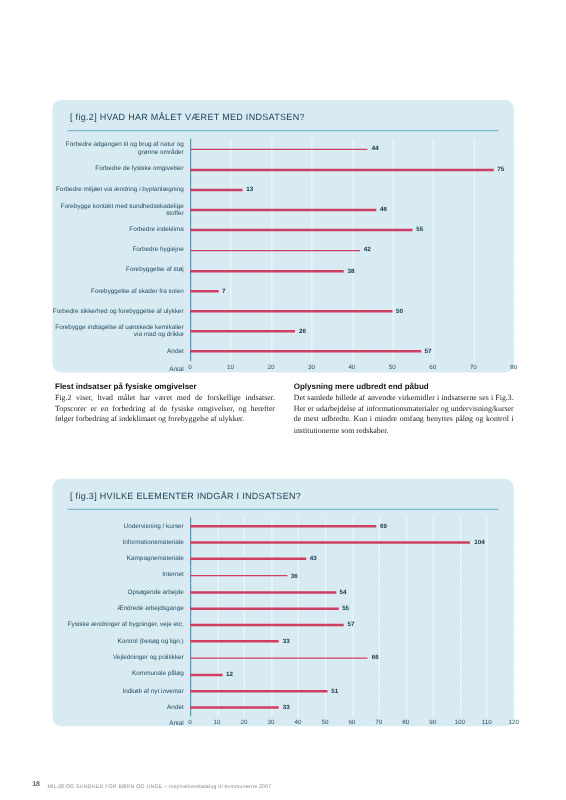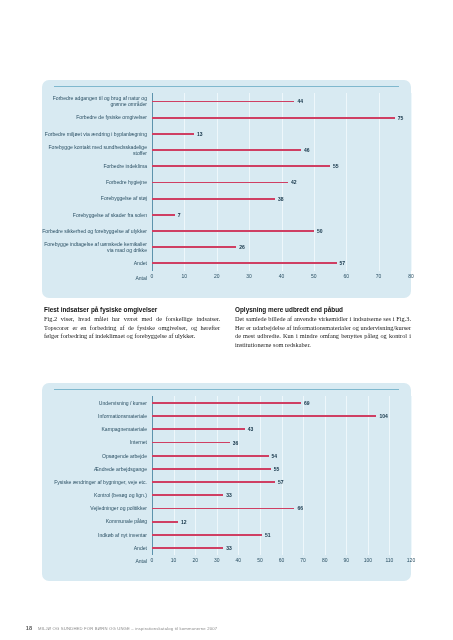--- a/index.html
+++ b/index.html
@@ -191,20 +191,21 @@
     color:#8a8a8a;
     white-space:nowrap;
   }
 </style>
 </head>
 <body>
 
 <div class="page">
 
   <div class="fig-panel" id="fig2-panel">
+    <div class="fig-title">[ fig.2] HVAD HAR MÅLET VÆRET MED INDSATSEN?</div>
     <div class="fig-rule"></div>
     <div class="chart" id="fig2-chart">
         <div class="chart-rows">
           <div class="row" style="height: 16.2px;">
             <div class="cat-label">Forbedre adgangen til og brug af natur og grønne områder</div>
             <div class="plot">
               <div class="grid">
                 <div class="gridline" style="left: 0%;"></div>
                 <div class="gridline" style="left: 12.5%;"></div>
                 <div class="gridline" style="left: 25%;"></div>
@@ -466,20 +467,21 @@
       <h3>Flest indsatser på fysiske omgivelser</h3>
       <p>Fig.2 viser, hvad målet har været med de forskellige indsatser. Topscorer er en forbedring af de fysiske omgivelser, og herefter følger forbedring af indeklimaet og forebyggelse af ulykker.</p>
     </div>
     <div class="col">
       <h3>Oplysning mere udbredt end påbud</h3>
       <p>Det samlede billede af anvendte virkemidler i indsatserne ses i Fig.3. Her er udarbejdelse af informationsmaterialer og undervisning/kurser de mest udbredte. Kun i mindre omfang benyttes påløg og kontrol i institutionerne som redskaber.</p>
     </div>
   </div>
 
   <div class="fig-panel" id="fig3-panel">
+    <div class="fig-title">[ fig.3] HVILKE ELEMENTER INDGÅR I INDSATSEN?</div>
     <div class="fig-rule"></div>
     <div class="chart" id="fig3-chart">
         <div class="chart-rows">
           <div class="row" style="height: 13.2px;">
             <div class="cat-label">Undervisning / kurser</div>
             <div class="plot">
               <div class="grid">
                 <div class="gridline" style="left: 0%;"></div>
                 <div class="gridline" style="left: 8.33333%;"></div>
                 <div class="gridline" style="left: 16.6667%;"></div>

